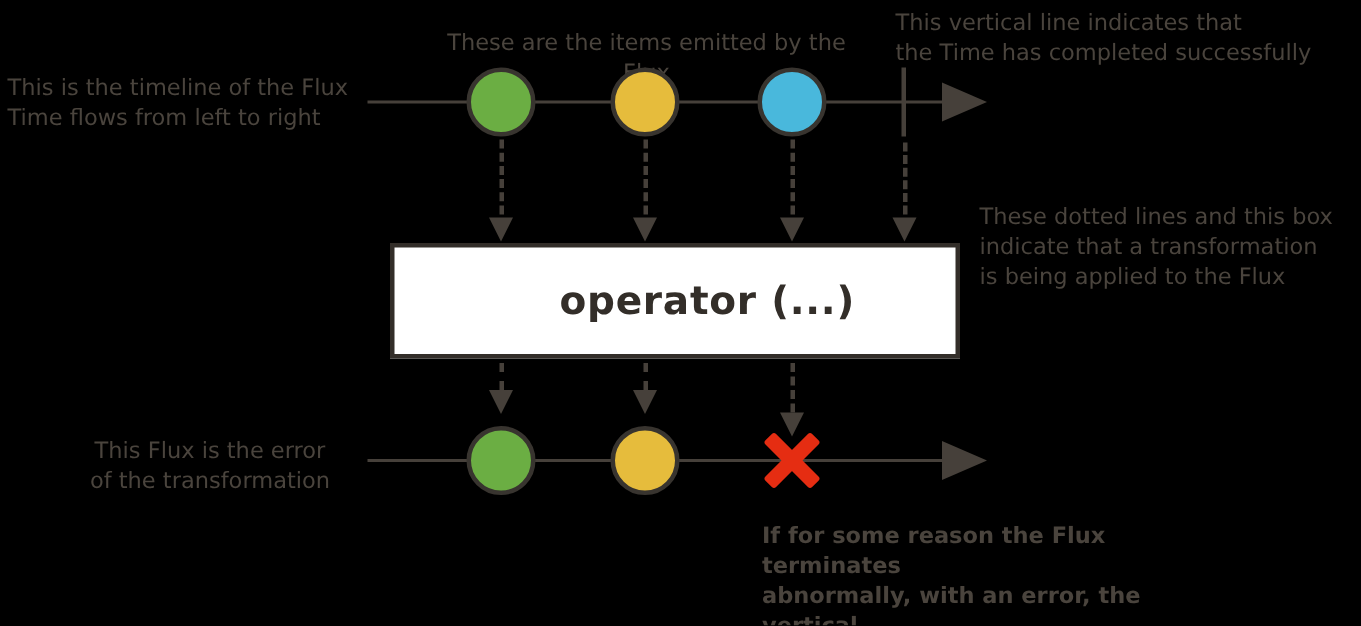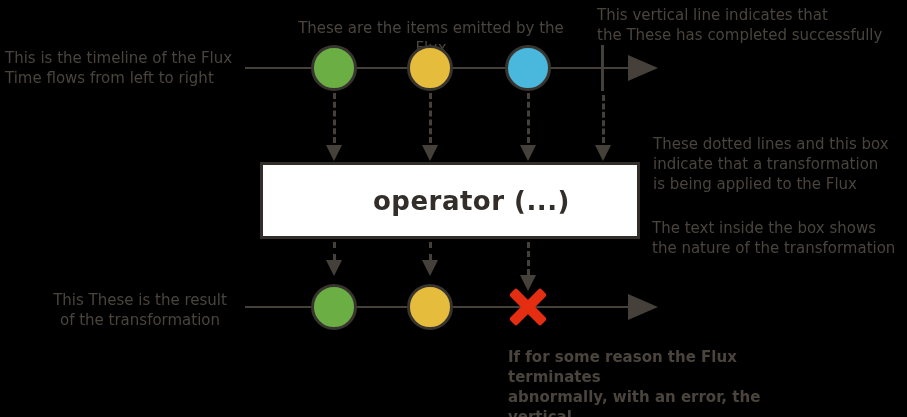--- a/index.html
+++ b/index.html
@@ -46,27 +46,25 @@
 </style>
 </head>
 <body>
 
 <div class="canvas">
 
   <div class="note" style="left:5px;top:48px;width:230px;text-align:left;">This is the timeline of the Flux
 Time flows from left to right</div>
   <div class="note" style="left:283px;top:18px;width:296px;text-align:center;">These are the items emitted by the Flux</div>
   <div class="note" style="left:597px;top:5px;width:300px;">This vertical line indicates that
-the These has completed successfully</div>
+the Time has completed successfully</div>
   <div class="note" style="left:653px;top:134px;width:250px;">These dotted lines and this box
 indicate that a transformation
 is being applied to the Flux</div>
-  <div class="note" style="left:652px;top:218px;width:255px;">The text inside the box shows
-the nature of the transformation</div>
-  <div class="note" style="left:45px;top:290px;width:190px;text-align:center;">This These is the result
+  <div class="note" style="left:45px;top:290px;width:190px;text-align:center;">This Flux is the error
 of the transformation</div>
   <div class="note" style="left:508px;top:347px;width:300px;font-weight:bold;">If for some reason the Flux terminates
 abnormally, with an error, the vertical
 line is replaced by an X</div>
 
   <div>
     <div class="hline" style="left:245px;top:67px;width:384px;"></div>
     <div class="arrowhead-right" style="left:628px;top:55px;"></div>
     <div class="complete-bar" style="left:601px;top:45px;height:46px;"></div>
     <div class="marble" style="left: 311px; top: 45px; background: rgb(107, 174, 67);"></div>

